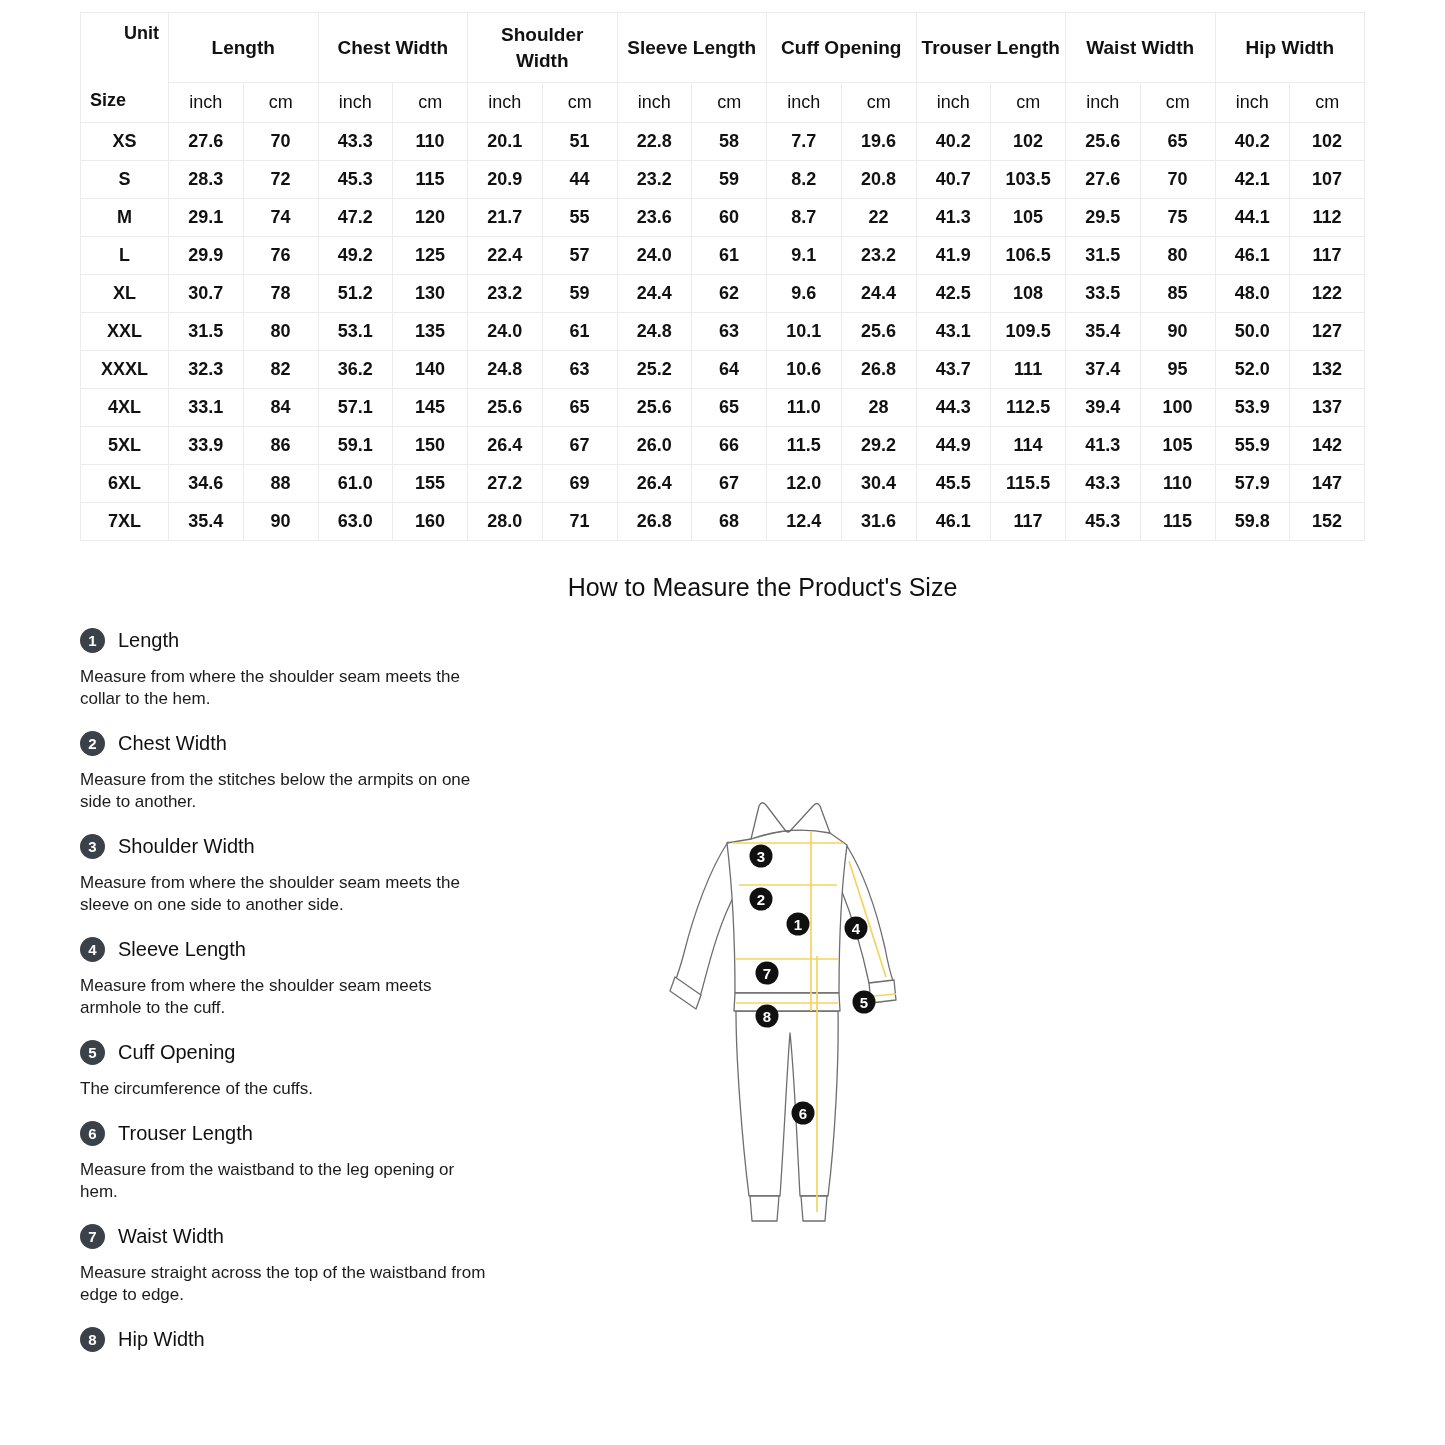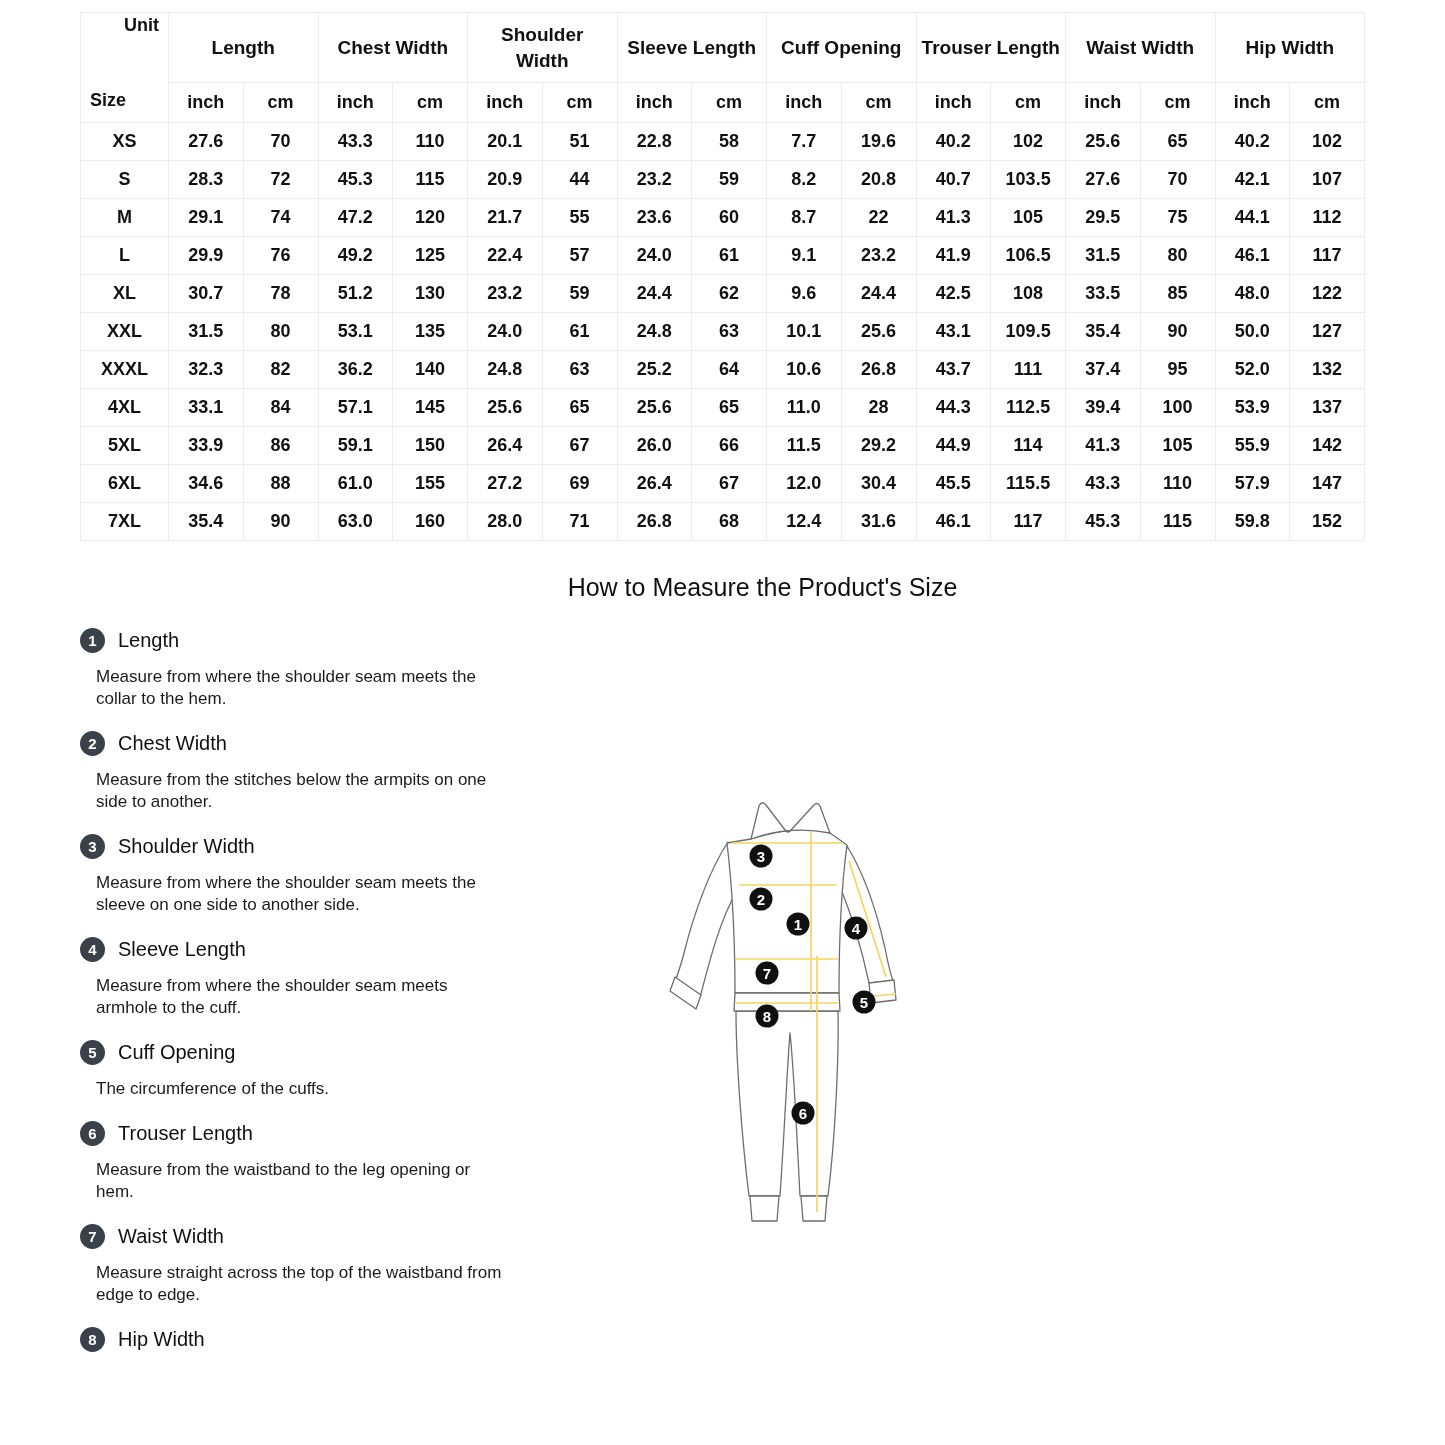--- a/index.html
+++ b/index.html
@@ -5,37 +5,37 @@
   * { box-sizing: border-box; margin: 0; padding: 0; }
   html,body { background:#fff; }
   body { font-family: "Liberation Sans", sans-serif; color:#111; }
   .page { position:relative; width:1445px; height:1445px; background:#fff; overflow:hidden; }
 
   
   table.size-chart { border-collapse:collapse; table-layout:fixed; width:1285px; margin:12px 0 0 80px; }
   table.size-chart th, table.size-chart td { border:1px solid #ececec; text-align:center; vertical-align:middle; background:#fff; }
   th.corner { position:relative; width:88px; height:110px;
     background-image:linear-gradient(to bottom right, transparent calc(50% - 0.6px), #dcdcdc calc(50% - 0.6px), #dcdcdc calc(50% + 0.6px), transparent calc(50% + 0.6px)); }
-  th.corner .c-top { position:absolute; top:0; right:9px; font-size:18px; font-weight:bold; }
+  th.corner .c-top { position:absolute; top:8px; right:9px; font-size:18px; font-weight:bold; }
   th.corner .c-bottom { position:absolute; bottom:10px; left:9px; font-size:18px; font-weight:bold; }
   tr.grp-row th { height:70px; font-size:19px; font-weight:bold; white-space:normal; line-height:1.35; }
   tr.grp-row th.wrap { padding:0 18px; }
-  tr.unit-row th { height:40px; font-size:18px; font-weight:bold; }
+  tr.unit-row th { height:40px; font-size:18px; font-weight:normal; }
   tbody th, tbody td { height:38px; font-size:18px; font-weight:bold; }
 
   .note { margin:8px 0 0 80px; font-size:16.5px; color:#1c1c1c; }
 
   
   .htm-title { margin:32px 0 0 80px; font-size:25px; font-weight:400; color:#101010;text-align:center; }
   .mi-list { margin:26px 0 0 80px; width:470px; }
   .mi-head { display:flex; align-items:center; gap:13px; }
   .badge { flex:0 0 auto; width:25px; height:25px; border-radius:50%; background:#3b4148; color:#fff;
            display:flex; align-items:center; justify-content:center; font-size:15px; font-weight:bold; }
   .mi-title { font-size:20px; color:#101010; }
-  .mi-desc { margin:13px 0 21px 16px; font-size:17px; line-height:22px; color:#1b1b1b; white-space:pre-line; }
+  .mi-desc { margin:13px 0 21px 0; font-size:17px; line-height:22px; color:#1b1b1b; white-space:pre-line; }
 
   
   .diagram { position:absolute; left:650px; top:775px; width:360px; height:460px; }
   .diagram svg { width:100%; height:100%; display:block; }
   .garment { fill:#fff; stroke:#6e6e6e; stroke-width:1.3; stroke-linejoin:round; }
   .mline { stroke:#f5d45e; stroke-width:1.7; fill:none; }
   .dbadge circle { fill:#101010; }
   .dbadge text { fill:#fff; font-size:15px; font-weight:bold; text-anchor:middle; font-family:"Liberation Sans",sans-serif; }
 </style>
 </head>

